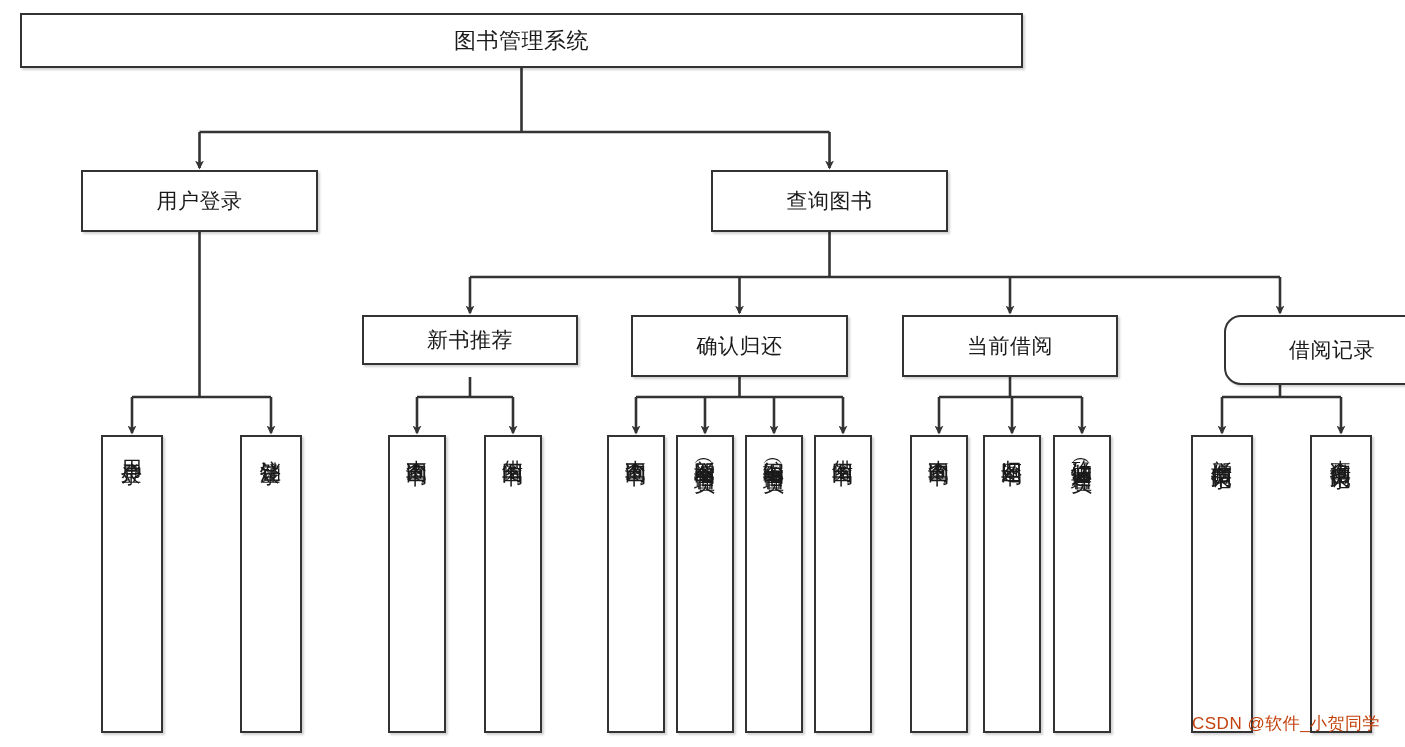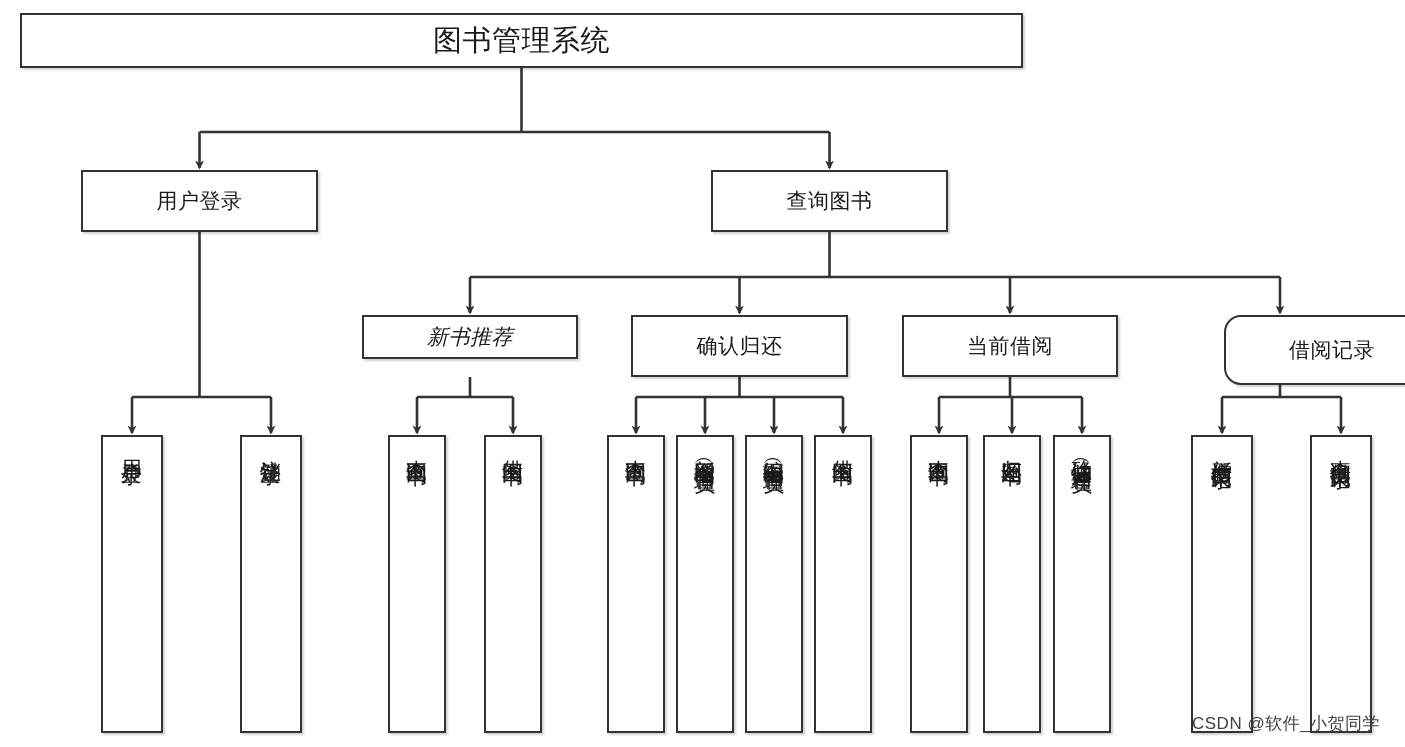--- a/index.html
+++ b/index.html
@@ -42,39 +42,39 @@
     line-height: 1.18;
     white-space: pre-wrap;
   }
   
   .node.horiz .node-label {
     writing-mode: horizontal-tb;
     font-size: 21px;
     letter-spacing: 0.5px;
   }
   .node.root .node-label {
-    font-size: 29px;
+    font-size: 22px;
   }
   
   .node.vert {
     align-items: flex-start;
     justify-content: center;
     padding-top: 6px;
   }
   .node.vert .node-label {
     writing-mode: vertical-rl;
     text-orientation: upright;
     font-size: 21px;
     letter-spacing: 2px;
     line-height: 1.0;
   }
   .watermark {
     position: absolute;
     font-size: 17px;
-    color: #404040;
+    color: #c2410c;
     white-space: nowrap;
     pointer-events: none;
     letter-spacing: 0.5px;
     text-align: center;
   }
 </style>
 </head>
 <body>
 
 <div id="diagram-root">
@@ -125,21 +125,21 @@
   <div id="node-layer">
       <div class="node horiz root" style="left: 20px; top: 13px; width: 1003px; height: 55px;">
         <span class="node-label">图书管理系统</span>
       </div>
       <div class="node horiz" style="left: 81px; top: 170px; width: 237px; height: 62px;">
         <span class="node-label">用户登录</span>
       </div>
       <div class="node horiz" style="left: 711px; top: 170px; width: 237px; height: 62px;">
         <span class="node-label">查询图书</span>
       </div>
-      <div class="node horiz" style="left: 362px; top: 315px; width: 216px; height: 44px; font-style: italic;">
+      <div class="node horiz" style="left: 362px; top: 315px; width: 216px; height: 50px;">
         <span class="node-label">新书推荐</span>
       </div>
       <div class="node horiz" style="left: 631px; top: 315px; width: 217px; height: 62px;">
         <span class="node-label">确认归还</span>
       </div>
       <div class="node horiz" style="left: 902px; top: 315px; width: 216px; height: 62px;">
         <span class="node-label">当前借阅</span>
       </div>
       <div class="node horiz" style="left: 1224px; top: 315px; width: 216px; height: 70px; border-radius: 17px;">
         <span class="node-label">借阅记录</span>

